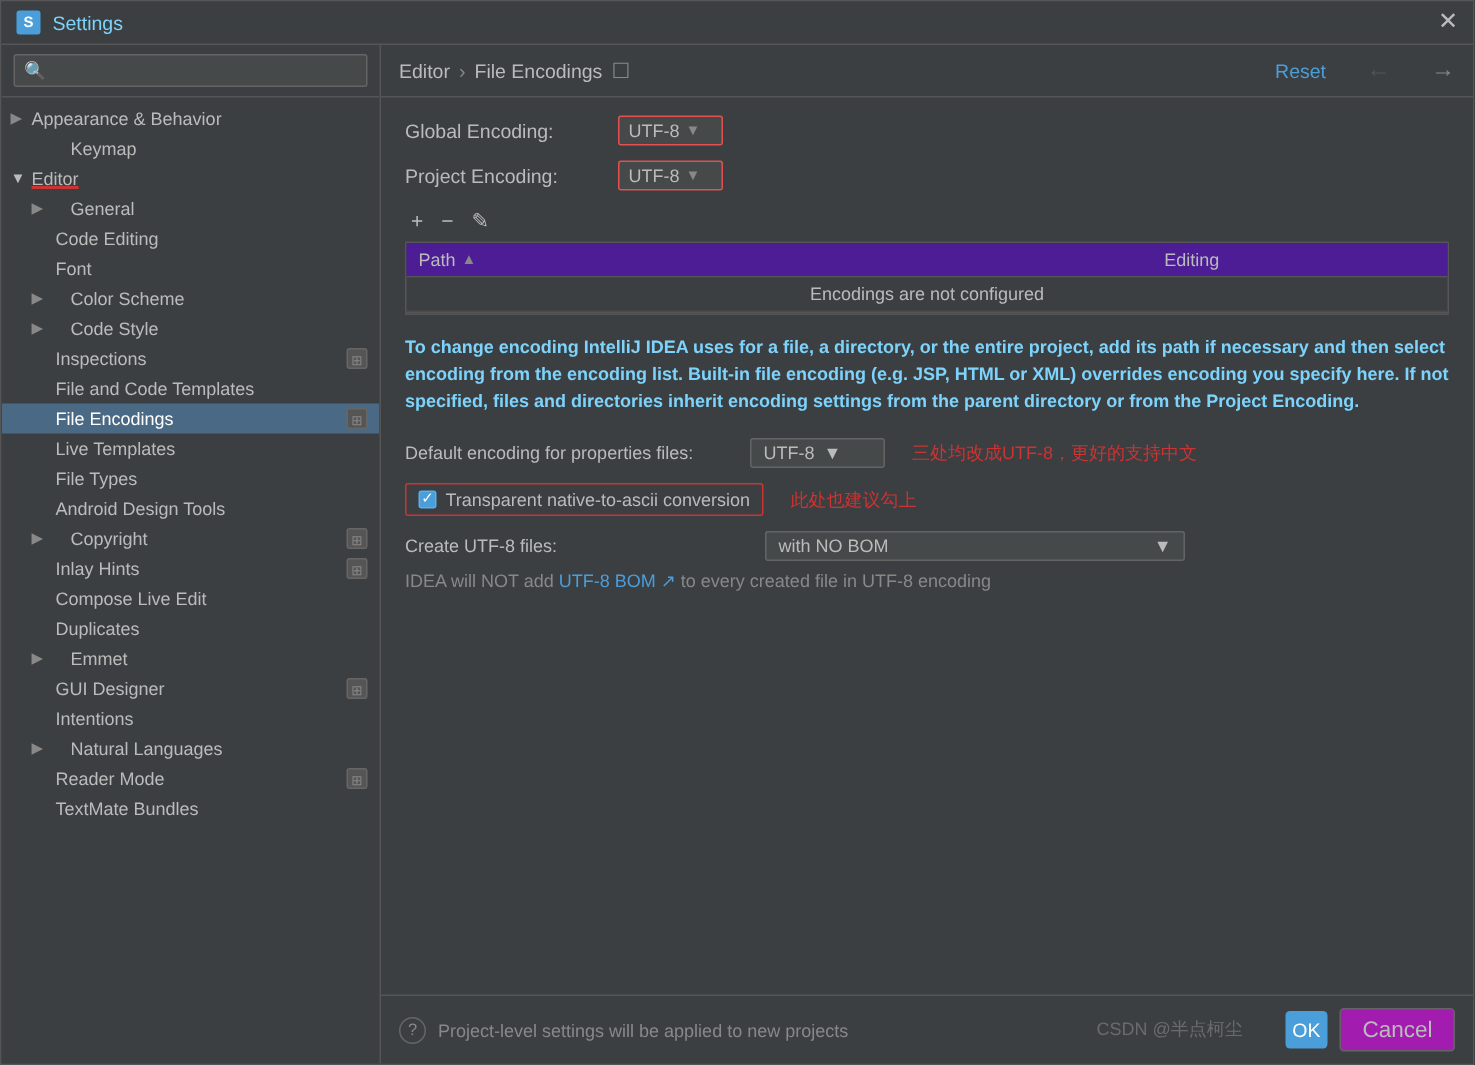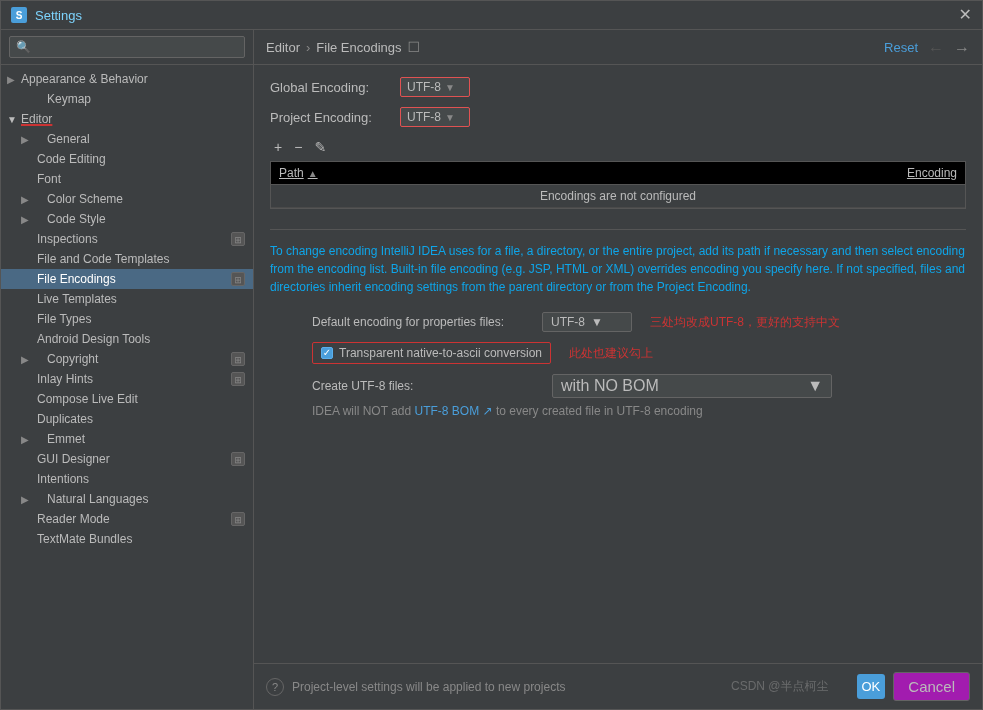--- a/index.html
+++ b/index.html
@@ -34,67 +34,67 @@
 
     
     .right-panel { flex: 1; display: flex; flex-direction: column; overflow: hidden; background: #3c3f41; }
 
     
     .panel-header { padding: 8px 12px; display: flex; align-items: center; justify-content: space-between; border-bottom: 1px solid #555; flex-shrink: 0; }
     .panel-breadcrumb { display: flex; align-items: center; gap: 6px; color: #bbbbbb; font-size: 13px; }
     .breadcrumb-separator { color: #888; }
     .breadcrumb-link { color: #bbbbbb; }
     .breadcrumb-current { color: #bbbbbb; font-weight: 500; }
-    .panel-actions { display: flex; align-items: center; gap: 10px; }
+    .panel-actions { display: flex; align-items: center; gap: 27px; }
     .panel-bookmark { color: #888; font-size: 14px; cursor: pointer; }
     .reset-link { color: #4a9eda; cursor: pointer; font-size: 13px; }
     .nav-arrow { color: #888; cursor: pointer; font-size: 16px; }
     .nav-arrow.disabled { color: #555; }
 
     
     .panel-content { padding: 12px 16px; flex: 1; overflow-y: auto; }
 
     
-    .encoding-row { display: flex; align-items: center; margin-bottom: 10px; gap: 0; }
+    .encoding-row { display: flex; align-items: center; margin-bottom: 10px; gap: 12px; }
     .encoding-label { color: #bbbbbb; font-size: 13px; min-width: 130px; }
     .encoding-select { background: #45494a; border: 1px solid #e05252; color: #bbbbbb; padding: 2px 6px; font-size: 12px; border-radius: 2px; cursor: pointer; display: flex; align-items: center; gap: 4px; min-width: 70px; }
     .encoding-select-arrow { color: #888; font-size: 10px; }
 
     
     .table-toolbar { display: flex; align-items: center; gap: 4px; margin: 10px 0 4px 0; }
     .toolbar-btn { background: transparent; border: none; color: #bbbbbb; cursor: pointer; font-size: 14px; padding: 2px 4px; border-radius: 2px; }
 
     
     .encodings-table { width: 100%; border-collapse: collapse; font-size: 12px; }
-    .encodings-table th { background: #000000; color: #bbbbbb; padding: 4px 8px; text-align: right; border-bottom: 1px solid #555; font-weight: normal; text-decoration: underline; }
+    .encodings-table th { background: #4c1d95; color: #bbbbbb; padding: 4px 8px; text-align: center; border-bottom: 1px solid #555; font-weight: normal; }
     .sort-arrow { color: #888; font-size: 10px; }
     .encodings-table td { padding: 4px 8px; border-bottom: 1px solid #4a4a4a; color: #bbbbbb; margin-top: 14px; }
     .table-empty { color: #888; font-size: 12px; text-align: center; padding: 60px 0; }
 
     
-    .info-text { color: #0ea5e9; font-size: 12px; line-height: 1.5; margin-top: 20px; padding-top: 12px; border-top: 1px solid #555; }
-
-    
-    .properties-section { margin-top: 16px; margin-left: 42px; }
+    .info-text { color: #7dd3fc; font-size: 12px; line-height: 1.5; margin-top: 0; padding-top: 12px; border-top: 1px solid #555; font-weight: bold; }
+
+    
+    .properties-section { margin-top: 16px; }
     .prop-row { display: flex; align-items: center; margin-bottom: 10px; gap: 10px; }
     .prop-label { color: #bbbbbb; font-size: 12px; min-width: 220px; }
     .prop-select { background: #45494a; border: 1px solid #646464; color: #bbbbbb; padding: 2px 8px; font-size: 12px; border-radius: 2px; cursor: pointer; display: flex; align-items: center; gap: 6px; min-width: 90px; }
     .annotation-text { color: #cc3333; font-size: 12px; margin-left: 8px; }
 
     
     .checkbox-row { display: flex; align-items: center; gap: 6px; margin: 8px 0; }
     .checkbox-container { display: flex; align-items: center; gap: 6px; border: 1px solid #cc3333; padding: 3px 8px; border-radius: 2px; cursor: pointer; }
     .checkbox { width: 12px; height: 12px; background: #4a9eda; border: 1px solid #5aafec; border-radius: 2px; display: flex; align-items: center; justify-content: center; flex-shrink: 0; }
     .checkbox-check { color: white; font-size: 10px; line-height: 1; }
     .checkbox-label { color: #bbbbbb; font-size: 12px; }
     .annotation-hint { color: #cc3333; font-size: 12px; margin-left: 12px; }
 
     
     .create-utf8-row { display: flex; align-items: center; gap: 20px; margin-top: 10px; }
-    .create-utf8-select { background: #45494a; border: 1px solid #646464; color: #bbbbbb; padding: 2px 8px; font-size: 16px; border-radius: 2px; display: flex; align-items: center; gap: 6px; min-width: 280px; }
+    .create-utf8-select { background: #45494a; border: 1px solid #646464; color: #bbbbbb; padding: 2px 8px; font-size: 12px; border-radius: 2px; display: flex; align-items: center; gap: 6px; min-width: 280px; }
 
     
     .idea-note { color: #888; font-size: 12px; margin-top: 6px; }
     .idea-note .highlight { color: #4a9eda; }
     .idea-note .arrow-link { color: #4a9eda; }
 
     
     .footer { padding: 8px 12px; border-top: 1px solid #555; display: flex; align-items: center; justify-content: space-between; background: #3c3f41; flex-shrink: 0; }
     .footer-note { color: #888; font-size: 12px; display: flex; align-items: center; gap: 6px; }
     .footer-help { color: #888; font-size: 14px; width: 18px; height: 18px; border: 1px solid #666; border-radius: 50%; display: flex; align-items: center; justify-content: center; cursor: pointer; font-size: 11px; }
@@ -288,21 +288,21 @@
         <div class="table-wrapper">
           <table class="encodings-table">
             <thead>
               <tr>
                 <th>
                   <div class="path-header">
                     <span>Path</span>
                     <span class="sort-arrow">▲</span>
                   </div>
                 </th>
-                <th>Encoding</th>
+                <th>Editing</th>
               </tr>
             </thead>
             <tbody>
               <tr>
                 <td colspan="2" class="table-empty">Encodings are not configured</td>
               </tr>
             </tbody>
           </table>
         </div>
 

